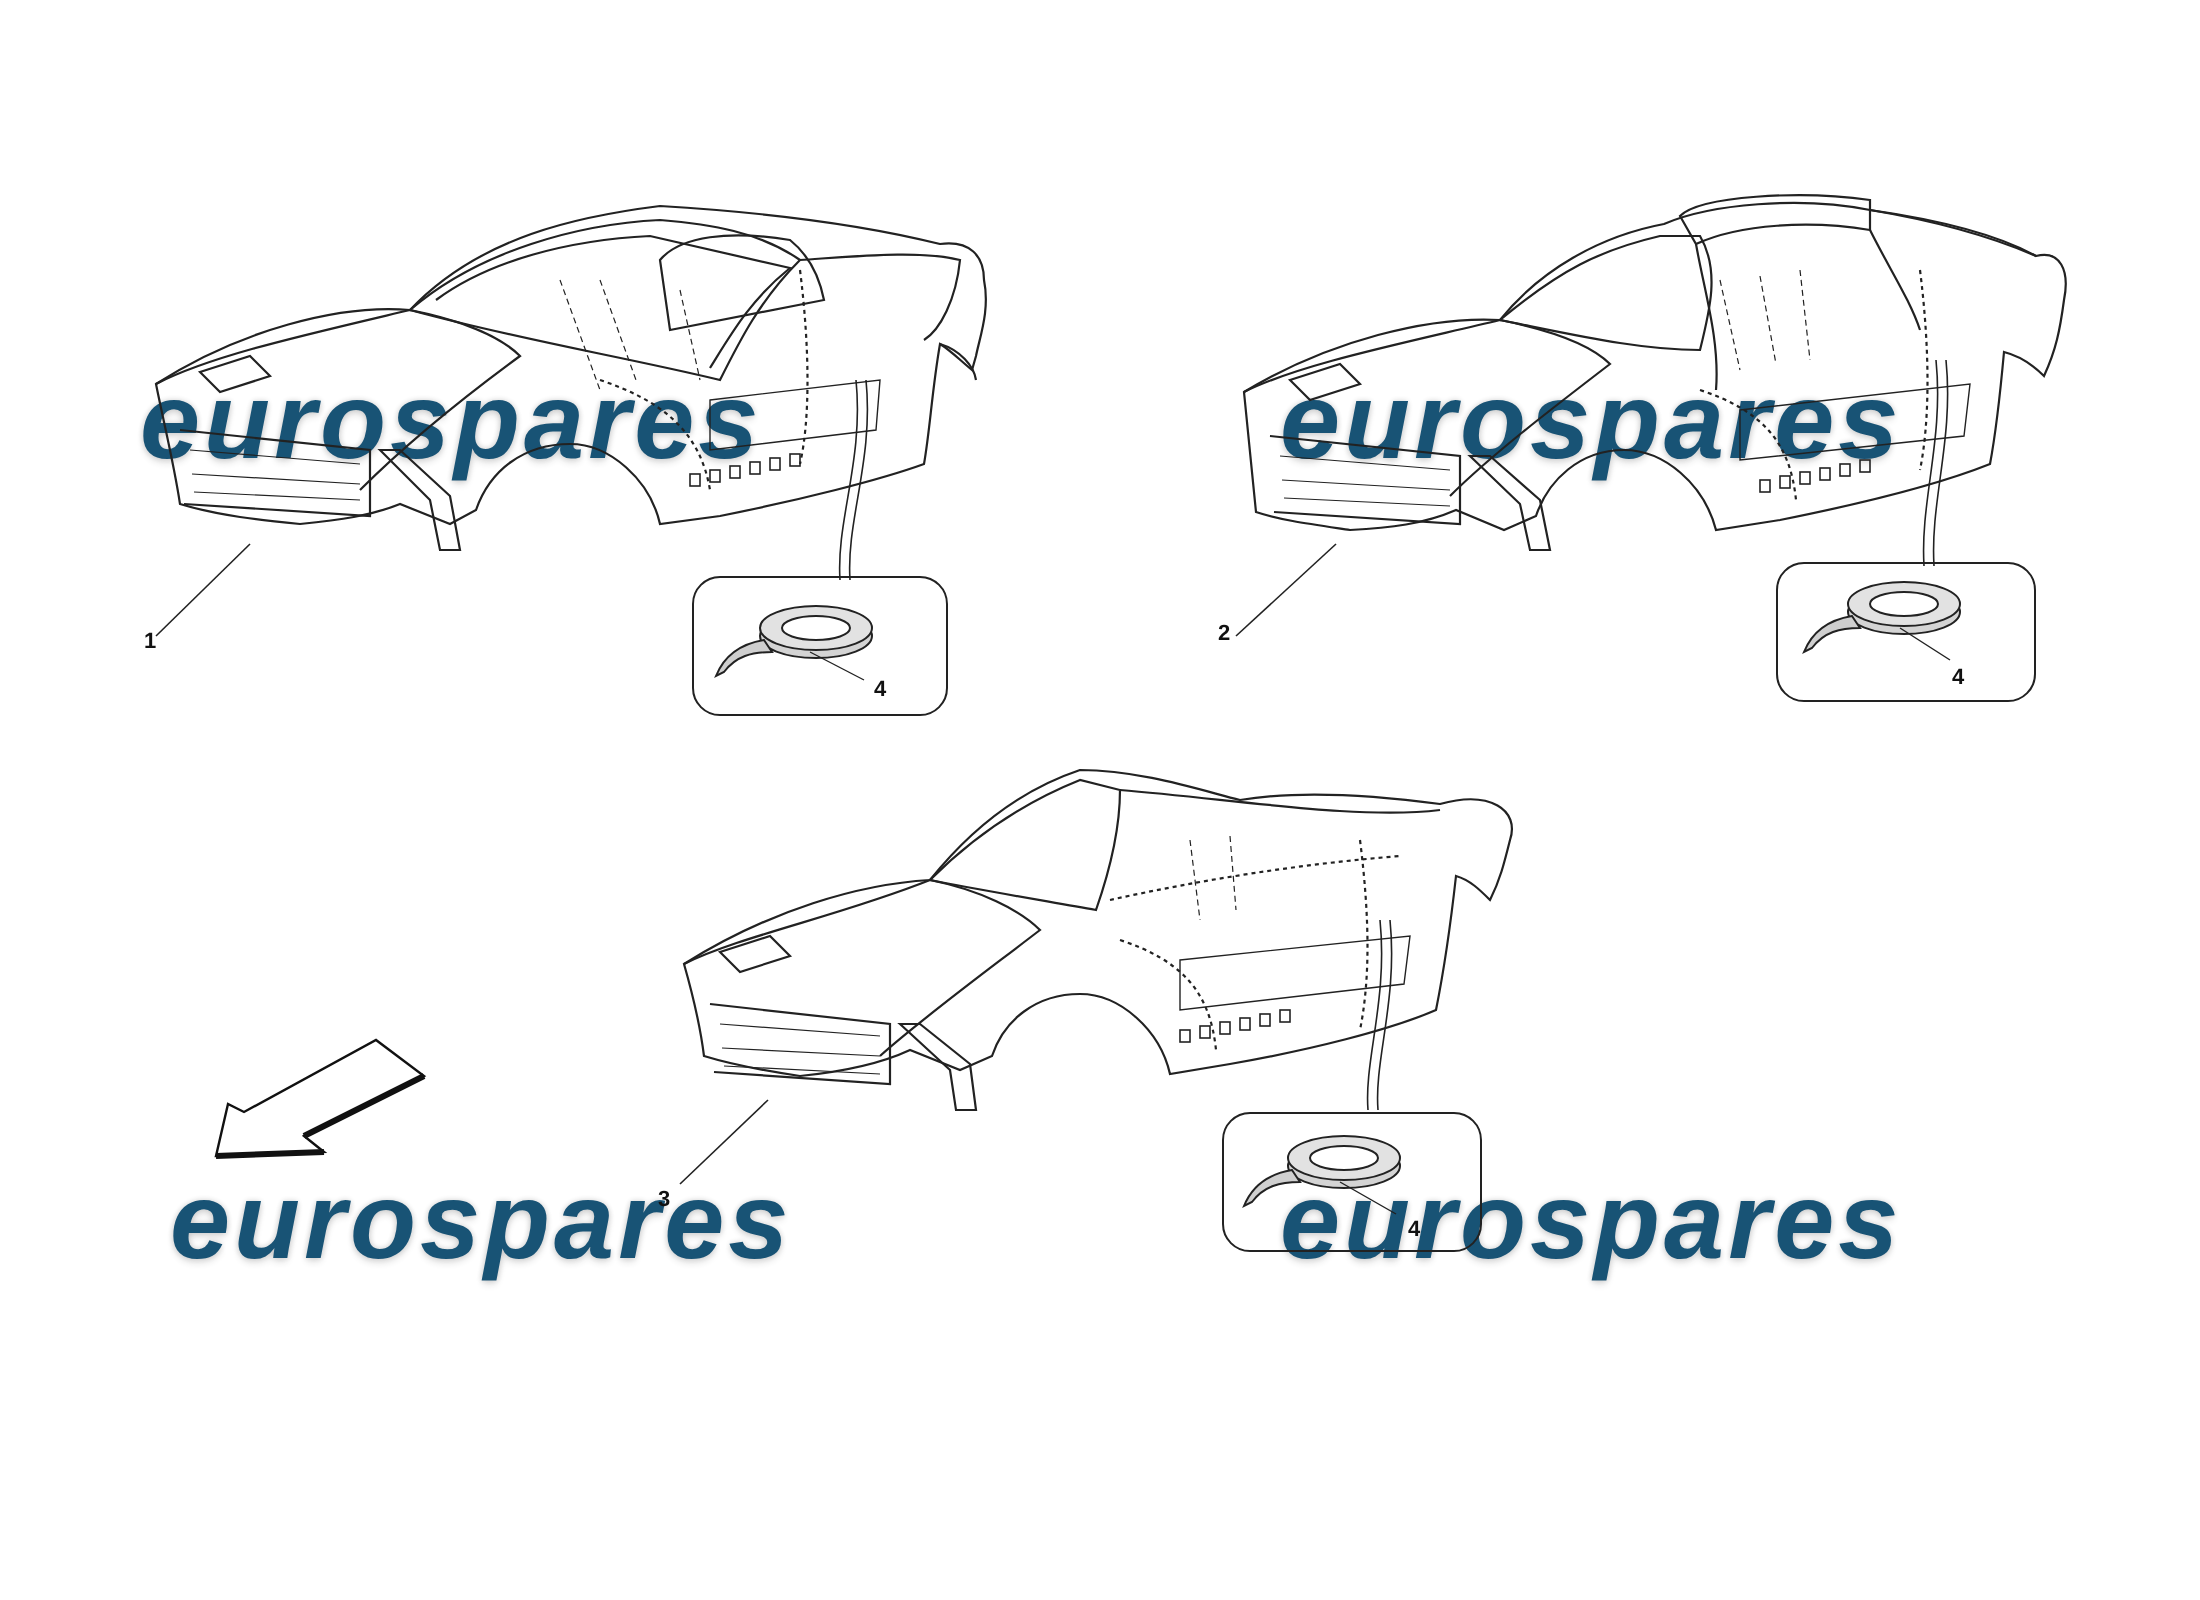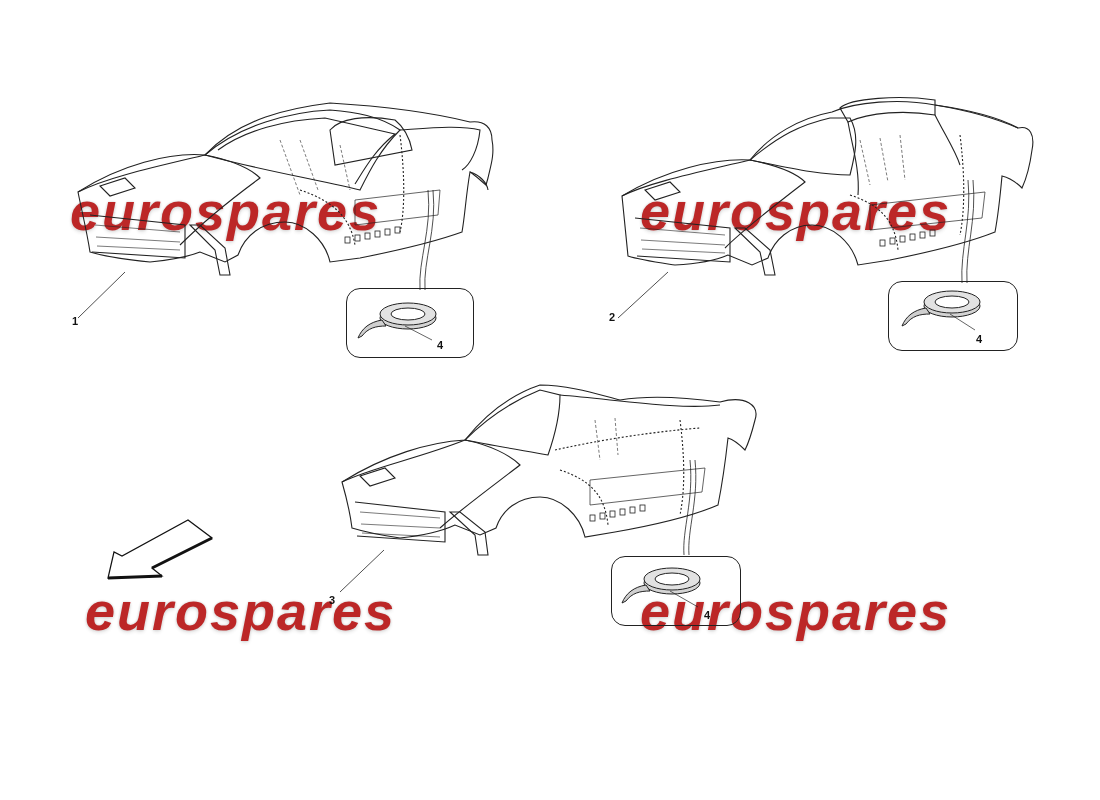--- a/index.html
+++ b/index.html
@@ -1,19 +1,19 @@
 <!DOCTYPE html>
 <html><head>
 <meta charset="utf-8">
 <style>
   html, body { margin:0; padding:0; background:#ffffff; }
   body { width:1100px; height:800px; position:relative; overflow:hidden; font-family:"Liberation Sans", sans-serif; }
   .stage { position:absolute; left:0; top:0; width:1100px; height:800px; }
   .label { position:absolute; font-family:"Liberation Sans", sans-serif; font-weight:bold; font-size:11px; color:#111; }
-  .watermark { position:absolute; font-family:"Liberation Sans", sans-serif; font-style:italic; font-weight:bold; font-size:54px; letter-spacing:2px; color:#b91c1c; text-shadow:0 0 3px rgba(0,0,0,0.18), 0 2px 4px rgba(0,0,0,0.12); opacity:0.95; }
+  .watermark { position:absolute; font-family:"Liberation Sans", sans-serif; font-style:italic; font-weight:bold; font-size:54px; letter-spacing:2px; color:#0c4a6e; text-shadow:0 0 3px rgba(0,0,0,0.18), 0 2px 4px rgba(0,0,0,0.12); opacity:0.95; }
   .callout { position:absolute; border:1.2px solid #222; border-radius:14px; background:#fff; }
   svg { position:absolute; left:0; top:0; }
 </style>
 </head>
 <body>
 
 <div class="stage">
 
   <div class="watermark" style="left:70px; top:180px;">eurospares</div>
   <div class="watermark" style="left:640px; top:180px;">eurospares</div>

